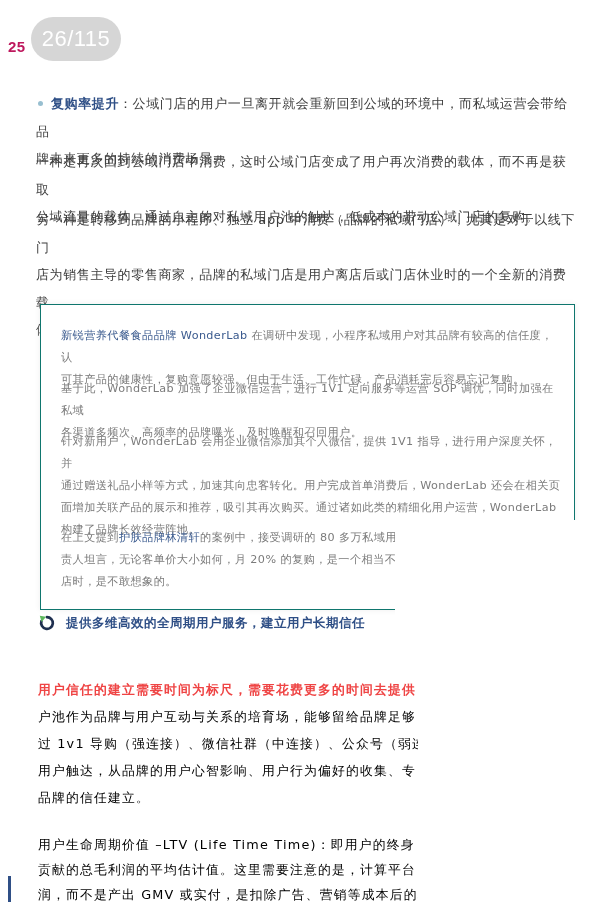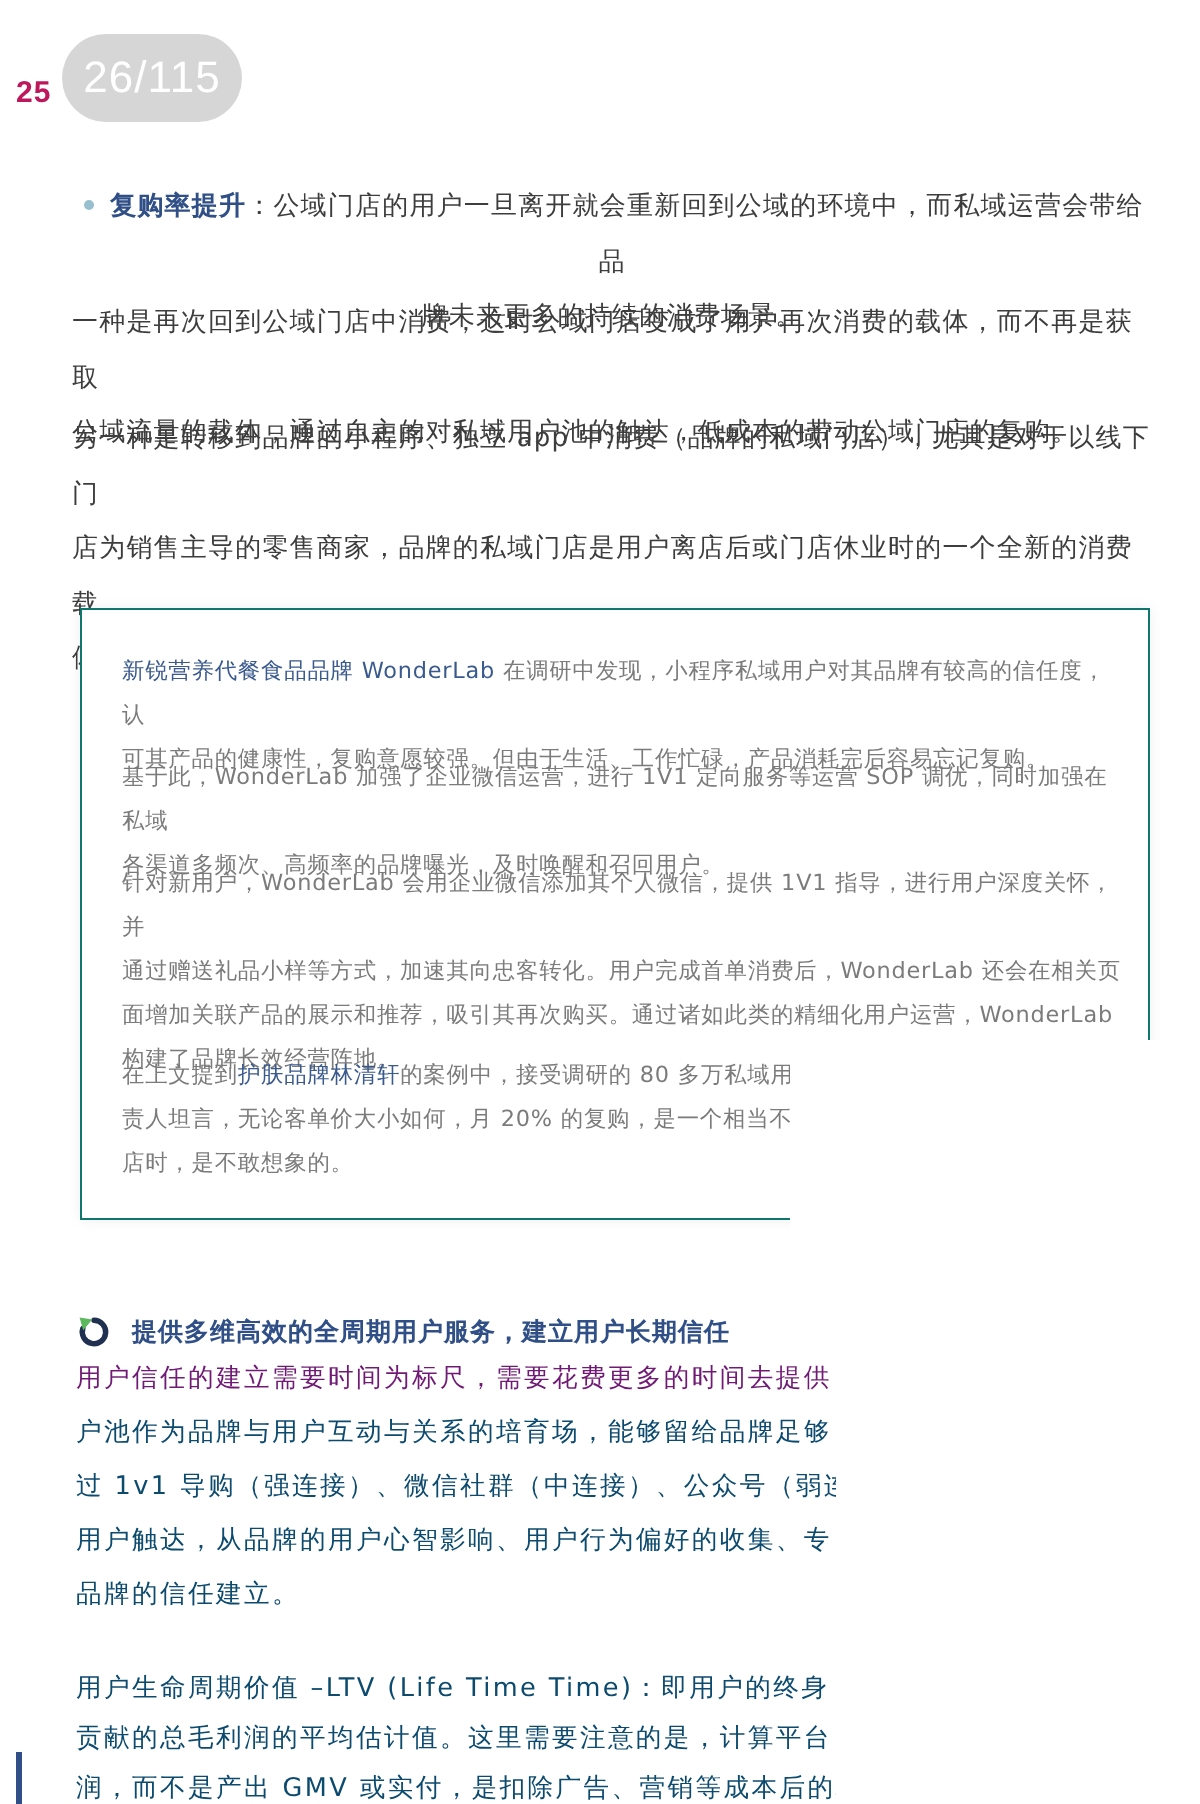--- a/index.html
+++ b/index.html
@@ -24,39 +24,39 @@
     .case-box {
       position: absolute; left: 40px; top: 304px; width: 535px; height: 306px;
       background: #ffffff; box-shadow: 0 0 6px rgba(0,0,0,0.07); border: 1px solid #0f766e;
     }
     .case-para { position: absolute; left: 20px; width: 500px; font-size: 11.2px; line-height: 22px; color: #7b7b7b; letter-spacing: 0.4px; }
     .case-link { color: #3a5a8e; }
 
     .clip-right { position: absolute; left: 395px; top: 0; width: 205px; height: 902px; background: #ffffff; pointer-events: none; }
     .clip-right-top { top: 520px; height: 382px; }
 
-    .section-head { position: absolute; left: 38px; top: 657px; display: flex; align-items: center; justify-content: center; }
+    .section-head { position: absolute; left: 38px; top: 614px; display: flex; align-items: center; justify-content: center; }
     .section-icon { width: 18px; height: 18px; margin-right: 10px; }
     .section-title { font-size: 12.5px; font-weight: bold; color: #2f4f86; letter-spacing: 0.5px; }
 
-    .para2 { position: absolute; left: 38px; width: 380px; font-size: 12.8px; line-height: 27px; color: #0c4a6e; letter-spacing: 1.2px; white-space: nowrap; overflow: hidden; }
-    .bold-line { font-weight: normal; color: #701a75; }
+    .para2 { position: absolute; left: 38px; width: 380px; font-size: 12.8px; line-height: 27px; color: #000000; letter-spacing: 1.2px; white-space: nowrap; overflow: hidden; }
+    .bold-line { font-weight: bold; color: #ef4444; }
 
     .side-bar { position: absolute; left: 8px; top: 876px; width: 3px; height: 26px; background: #2f4f86; }
   </style>
 </head>
 <body>
 
 <div class="page-header">
   <span class="page-num">25</span>
 </div>
 
 <div class="page-counter">26/115</div>
 
-<div class="body-para" style="top:90px;text-align:center;">
+<div class="body-para" style="top:90px;">
   <span class="bullet-dot"></span><span class="hl-blue">复购率提升</span><span>：公域门店的用户一旦离开就会重新回到公域的环境中，而私域运营会带给品</span><br>
   <span>牌未来更多的持续的消费场景。</span>
 </div>
 
 <div class="body-para" style="top:148px;">
   <span>一种是再次回到公域门店中消费，这时公域门店变成了用户再次消费的载体，而不再是获取</span><br>
   <span>公域流量的载体，通过自主的对私域用户池的触达，低成本的带动公域门店的复购。</span>
 </div>
 
 <div class="body-para" style="top:206px;">

